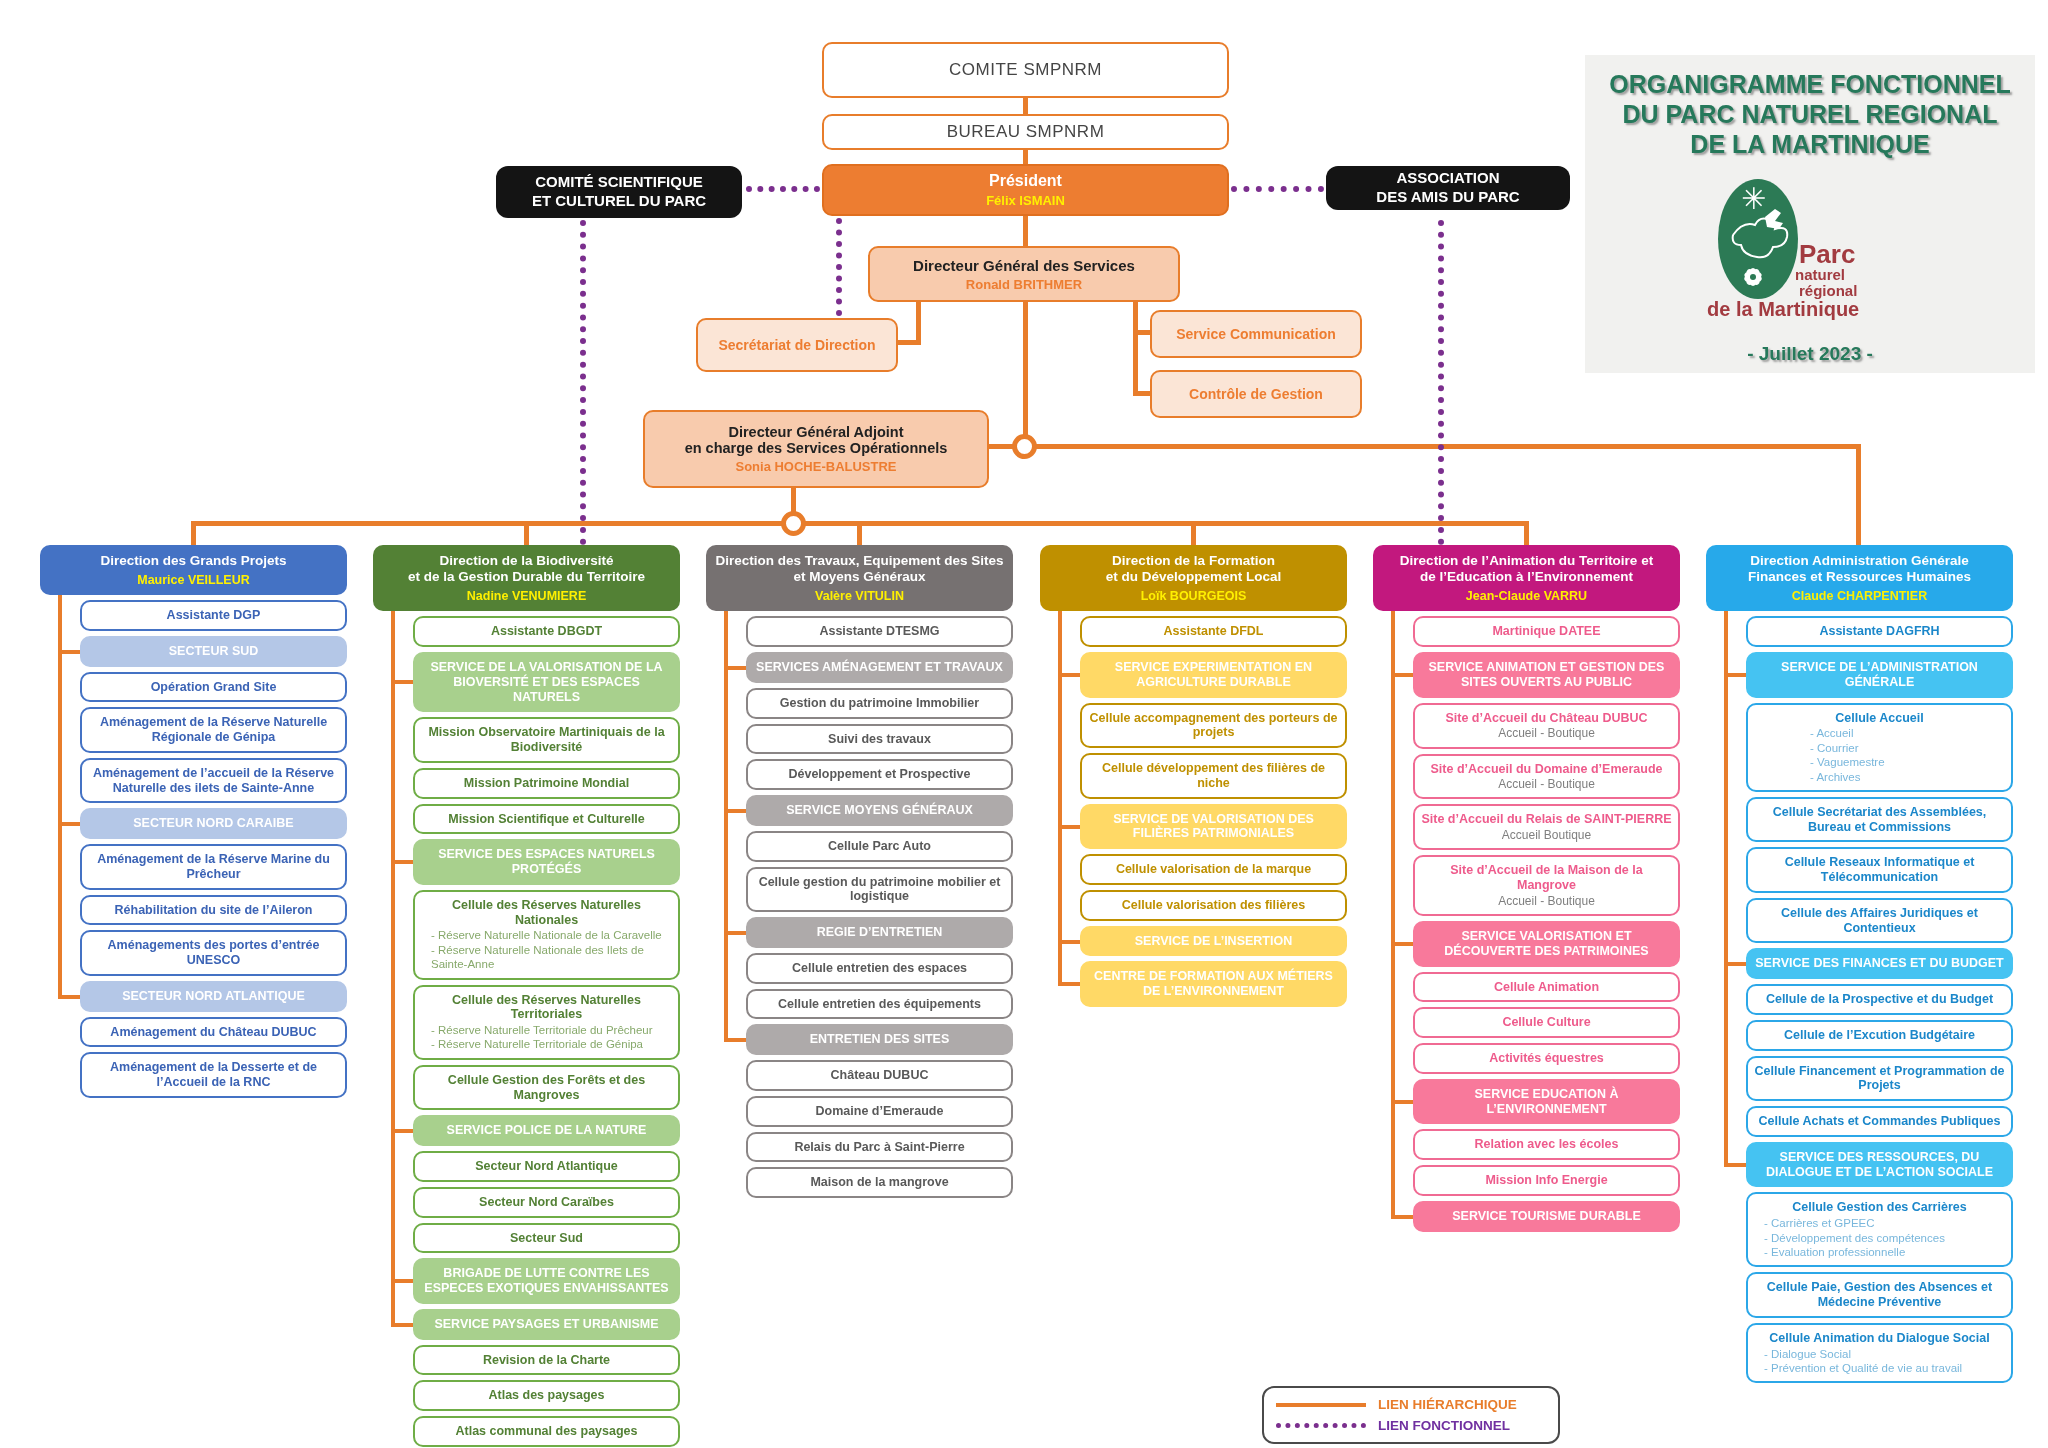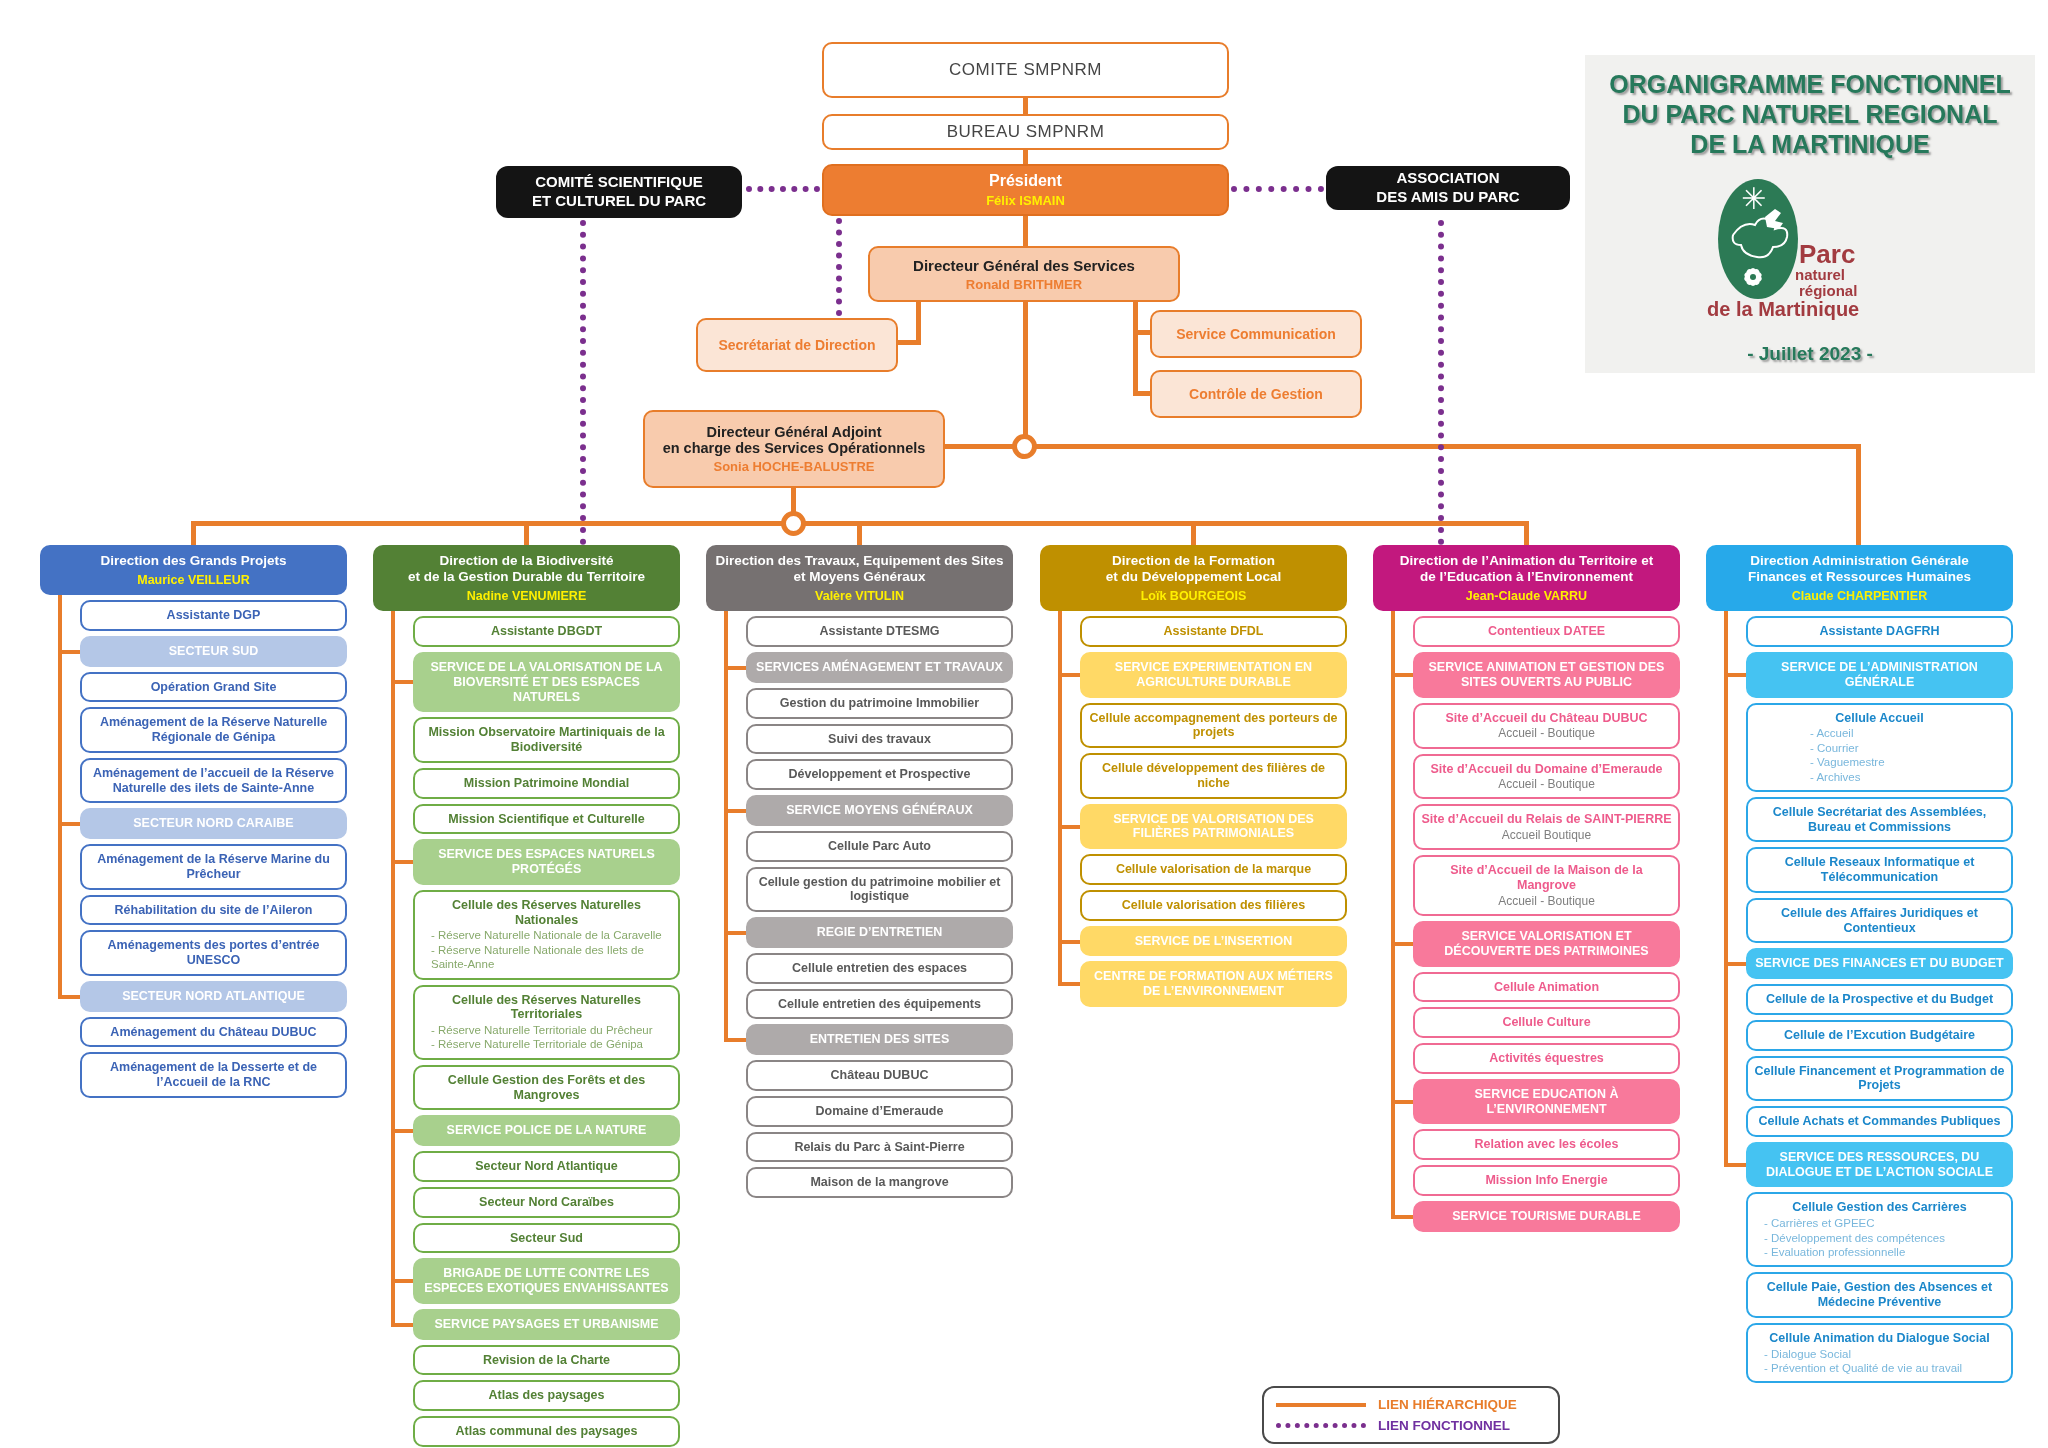--- a/index.html
+++ b/index.html
@@ -119,21 +119,21 @@
   </div>
 
   <div class="box peach-light" style="left:1150px;top:310px;width:212px;height:48px;">
     <span>Service Communication</span>
   </div>
 
   <div class="box peach-light" style="left:1150px;top:370px;width:212px;height:48px;">
     <span>Contrôle de Gestion</span>
   </div>
 
-  <div class="box peach-box" style="left:643px;top:410px;width:302px;height:78px;">
+  <div class="box peach-box" style="left:643px;top:410px;width:346px;height:78px;">
     <span class="t-bold" style="font-size:14.5px;">Directeur Général Adjoint</span>
     <span class="t-bold" style="font-size:14.5px;">en charge des Services Opérationnels</span>
     <span class="name-orange">Sonia HOCHE-BALUSTRE</span>
   </div>
 
   <div id="title-panel">
     <div class="title-green" style="position:absolute;top:14px;width:100%;text-align:center;font-size:25px;line-height:1.2;">
       <div>ORGANIGRAMME FONCTIONNEL</div>
       <div>DU PARC NATUREL REGIONAL</div>
       <div>DE LA MARTINIQUE</div>
@@ -381,21 +381,21 @@
       <div class="elbow" style="top: 394.5px;"></div>
       <div class="elbow" style="top: 437px;"></div>
     </div>
   <div class="org-col" id="col-4" style="left:1373px;width:307px;">
       <div class="dir-header" style="background: rgb(194, 24, 126);">
         <div class="ttl">Direction de l’Animation du Territoire et</div>
         <div class="ttl">de l’Education à l’Environnement</div>
         <div class="nm">Jean-Claude VARRU</div>
       </div>
       <div class="row item" style="border: 2px solid rgb(240, 106, 147); color: rgb(238, 91, 140);">
-        <div>Contentieux DATEE</div>
+        <div>Martinique DATEE</div>
       </div>
       <div class="row svc" style="background: rgb(248, 121, 155); border: 2px solid rgb(248, 121, 155);">
         <div>SERVICE ANIMATION ET GESTION DES SITES OUVERTS AU PUBLIC</div>
       </div>
       <div class="row item" style="border: 2px solid rgb(240, 106, 147); color: rgb(238, 91, 140);">
         <div>Site d’Accueil du Château DUBUC</div>
         <div class="note">Accueil - Boutique</div>
       </div>
       <div class="row item" style="border: 2px solid rgb(240, 106, 147); color: rgb(238, 91, 140);">
         <div>Site d’Accueil du Domaine d’Emeraude</div>

